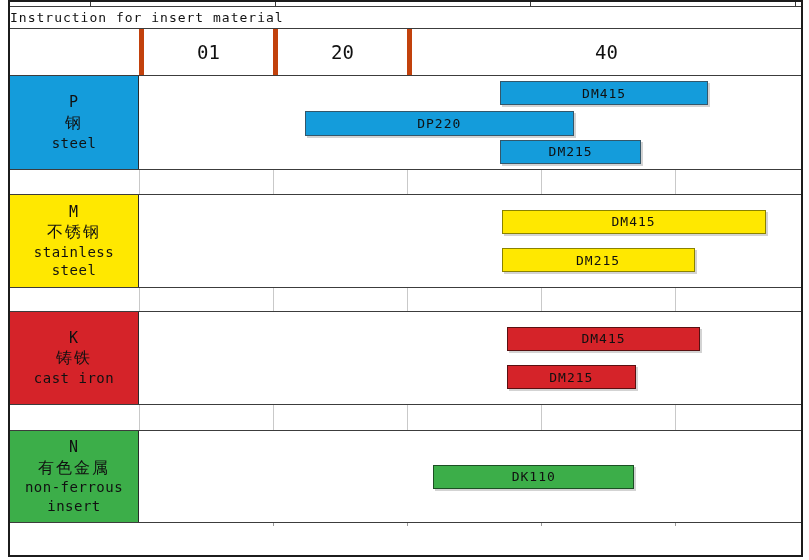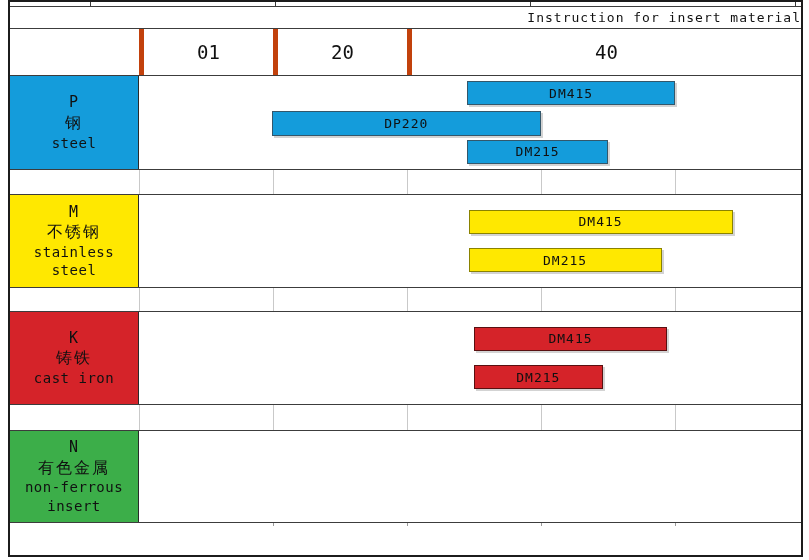--- a/index.html
+++ b/index.html
@@ -3,21 +3,21 @@
 <meta charset="utf-8">
 <style>
   html,body{margin:0;padding:0;background:#ffffff;}
   body{width:809px;height:560px;overflow:hidden;
        font-family:"DejaVu Sans Mono","DejaVu Sans",monospace;color:#111;}
   .stage{position:relative;width:809px;height:560px;background:#fff;}
   .tbl{position:absolute;left:8px;top:0;width:795px;height:557px;
        border:2px solid #1c1c1c;box-sizing:border-box;background:#fff;}
   .row{position:relative;width:100%;box-sizing:border-box;border-bottom:1px solid #3c3c3c;}
   .strip-top{height:5px;}
-  .title-row{height:22px;display:flex;align-items:center;justify-content:flex-end;}
+  .title-row{height:22px;display:flex;align-items:center;justify-content:flex-start;}
   .title{font-size:13px;letter-spacing:1px;}
   .legend-row{height:29px;}
   .leg-label{position:absolute;top:7px;font-size:13.5px;letter-spacing:1px;white-space:nowrap;}
   .header-row{height:47px;display:flex;}
   .hcell{box-sizing:border-box;border-left:5px solid #c2410c;width:134px;
          display:flex;align-items:center;justify-content:center;font-size:19px;}
   .hcell.label-col{width:129px;border-left:none;}
   .hcell.last{width:126px;flex:1;}
   .material-row{height:94px;display:flex;}
   .material-row.h93{height:93px;}
@@ -28,21 +28,21 @@
   .strip-bottom{height:3px;border-bottom:none;}
   .mat-label{width:129px;box-sizing:border-box;border-right:1px solid #2a2a2a;
              display:flex;flex-direction:column;align-items:center;justify-content:center;
              text-align:center;line-height:1.3;}
   .mat-label .l0{font-size:15px;letter-spacing:1px;}
   .mat-label .l1{font-size:16px;letter-spacing:2px;}
   .mat-label .l2,.mat-label .l3{font-size:14px;letter-spacing:0.5px;white-space:nowrap;}
   .bars{position:relative;flex:1;overflow:visible;}
   .bar{position:absolute;box-sizing:border-box;border:1px solid #333;
        display:flex;align-items:center;justify-content:center;
-       box-shadow:2px 2px 0 rgba(130,130,130,0.35);}
+       box-shadow:2px 2px 0 rgba(130,130,130,0.35);margin-left:33px;}
   .bar .bar-label{font-size:13px;letter-spacing:1px;color:#101010;}
   .vmark{position:absolute;top:0;width:1px;height:100%;background:#3c3c3c;display:block;}
   .vline{position:absolute;top:0;width:1px;height:100%;background:#c9c9c9;display:block;}
   .vfaint{position:absolute;top:0;width:1px;height:100%;background:#dddddd;display:block;}
   
   .arrow{position:absolute;top:5px;width:67px;height:18px;display:block;}
   .arrow i{position:absolute;display:block;}
   .arrow .abody{top:5px;height:8px;background:#2DA44E;}
   .arrow-left .ahead{left:0;top:0;width:0;height:0;
     border-top:9px solid transparent;border-bottom:9px solid transparent;
@@ -154,20 +154,25 @@
       <i class="vline" style="left:665px"></i>
     </div>
 
     <div class="row material-row h92">
       <div class="mat-label" style="background: rgb(60, 174, 73);">
         <span class="l0">N</span>
         <span class="l1">有色金属</span>
         <span class="l2">non-ferrous</span>
         <span class="l3">insert</span>
       </div>
+      <div class="bars">
+        <div class="bar" style="left: 261.3px; width: 201px; top: 33.5px; height: 24px; background: rgb(60, 174, 73); border-color: rgb(28, 79, 36);">
+            <span class="bar-label">DK110</span>
+          </div>
+      </div>
     </div>
 
     <div class="row strip-bottom">
       <i class="vmark" style="left:263px;background:#9a9a9a"></i>
       <i class="vmark" style="left:397px;background:#9a9a9a"></i>
       <i class="vmark" style="left:531px;background:#9a9a9a"></i>
       <i class="vmark" style="left:665px;background:#9a9a9a"></i>
     </div>
 
   </div>

